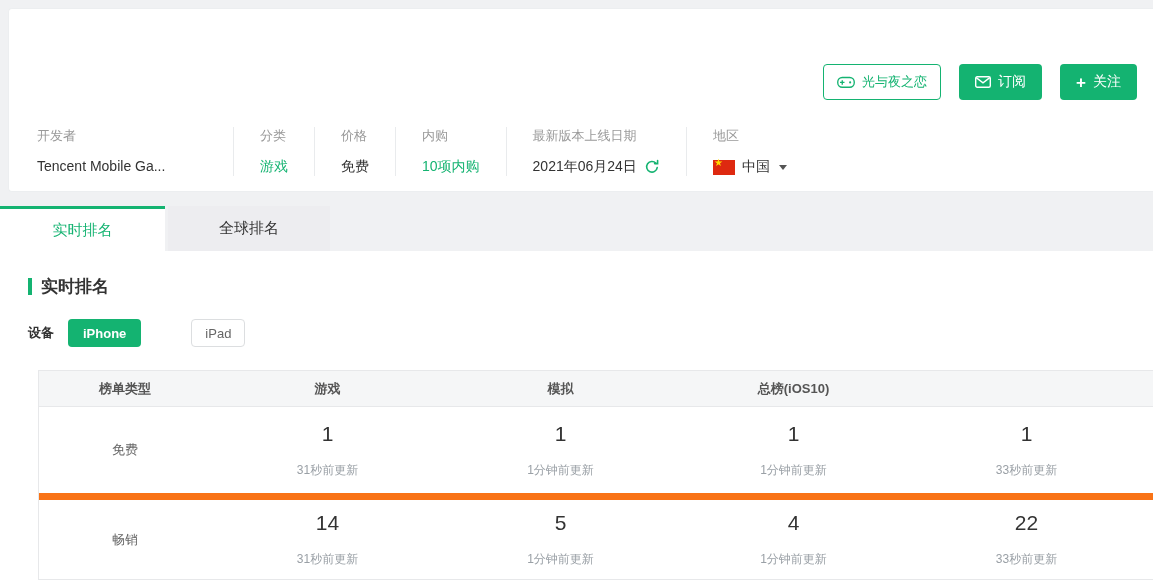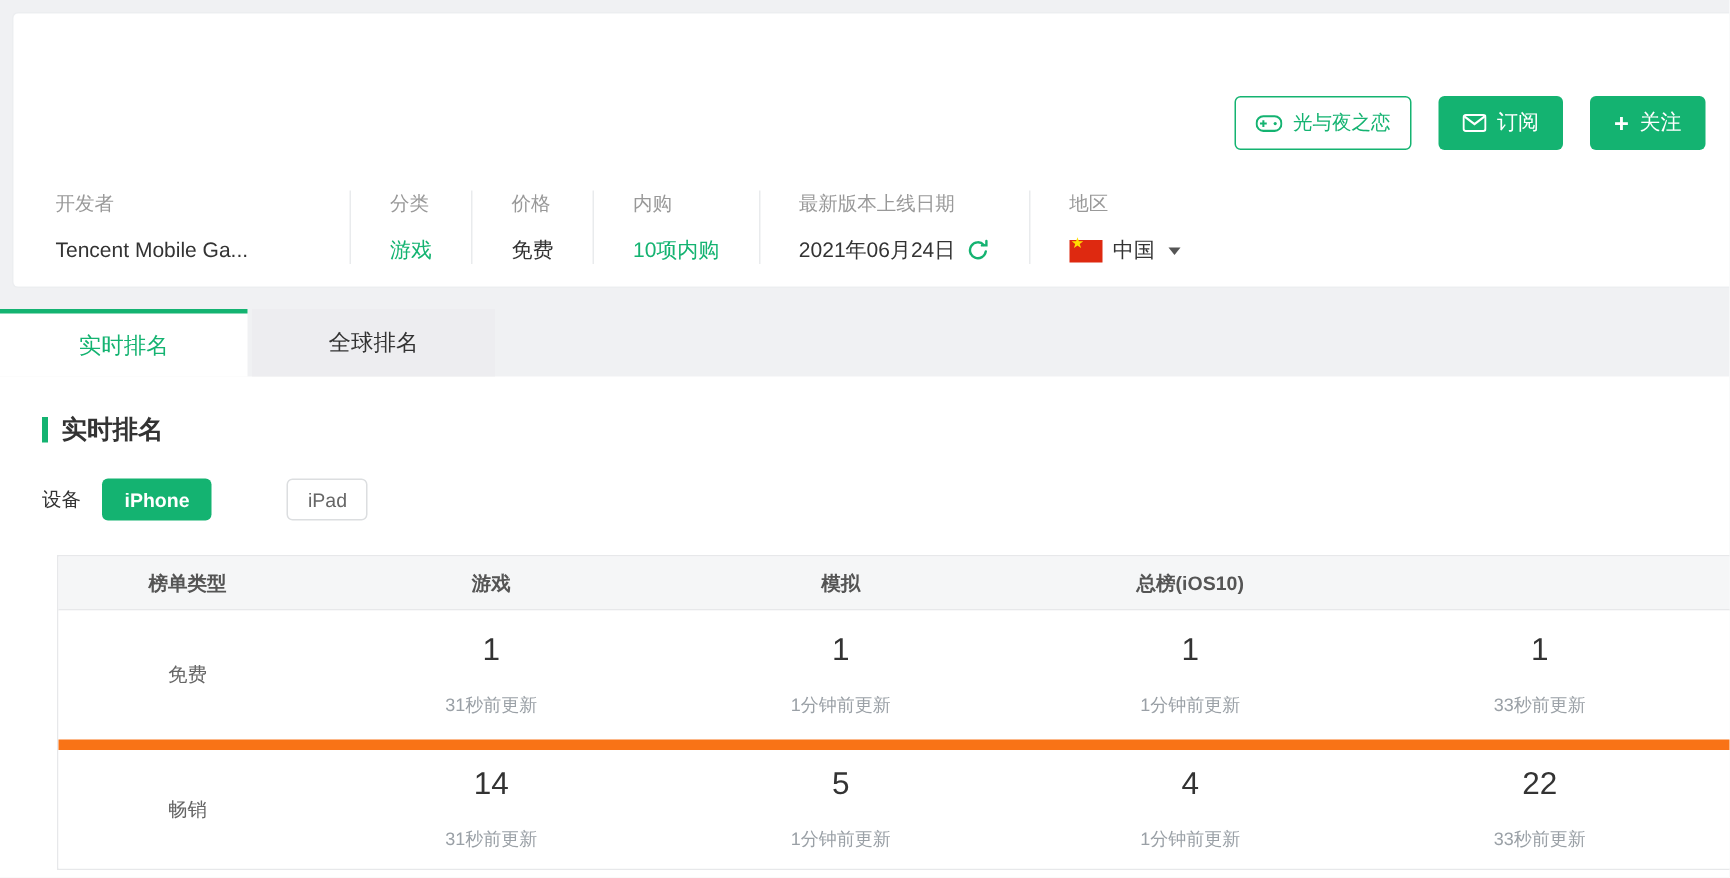--- a/index.html
+++ b/index.html
@@ -48,21 +48,21 @@
   .tab-active { width:165px; background:#fff; border-top:3px solid #14b371; color:#14b371; }
   .tab-inactive { width:162px; background:#ededf0; color:#333; margin-left:3px; }
 
   
   .content { background:#fff; height:334px; }
   .section-title { display:flex; align-items:center; padding:24px 0 0 28px; }
   .section-bar { width:4px; height:17px; background:#14b371; margin-right:9px; }
   .section-text { font-size:17px; font-weight:bold; color:#333; }
 
   .device-row { display:flex; align-items:center; gap:14px; margin:21px 0 0 28px; }
-  .device-label { font-size:13px; font-weight:normal; color:#333; }
+  .device-label { font-size:13px; font-weight:bold; color:#333; }
   .chip { height:28px; display:flex; align-items:center; border-radius:4px; font-size:13px; cursor:pointer; }
   .chip-active { background:#14b371; color:#fff; font-weight:bold; padding:0 15px; }
   .chip-plain { background:#fff; border:1px solid #dcdee0; color:#666; padding:0 13px;margin-left:36px; }
 
   
   .rank-table { margin:23px 10px 0 38px; width:1130px; border:1px solid #e7e8ea; }
   .thead { display:flex; height:36px; background:#f5f6f7; border-bottom:1px solid #e7e8ea; align-items:center; }
   .th { font-size:13px; color:#555; font-weight:bold; text-align:center; }
   .col-type { width:172px; }
   .col { width:233px; }

